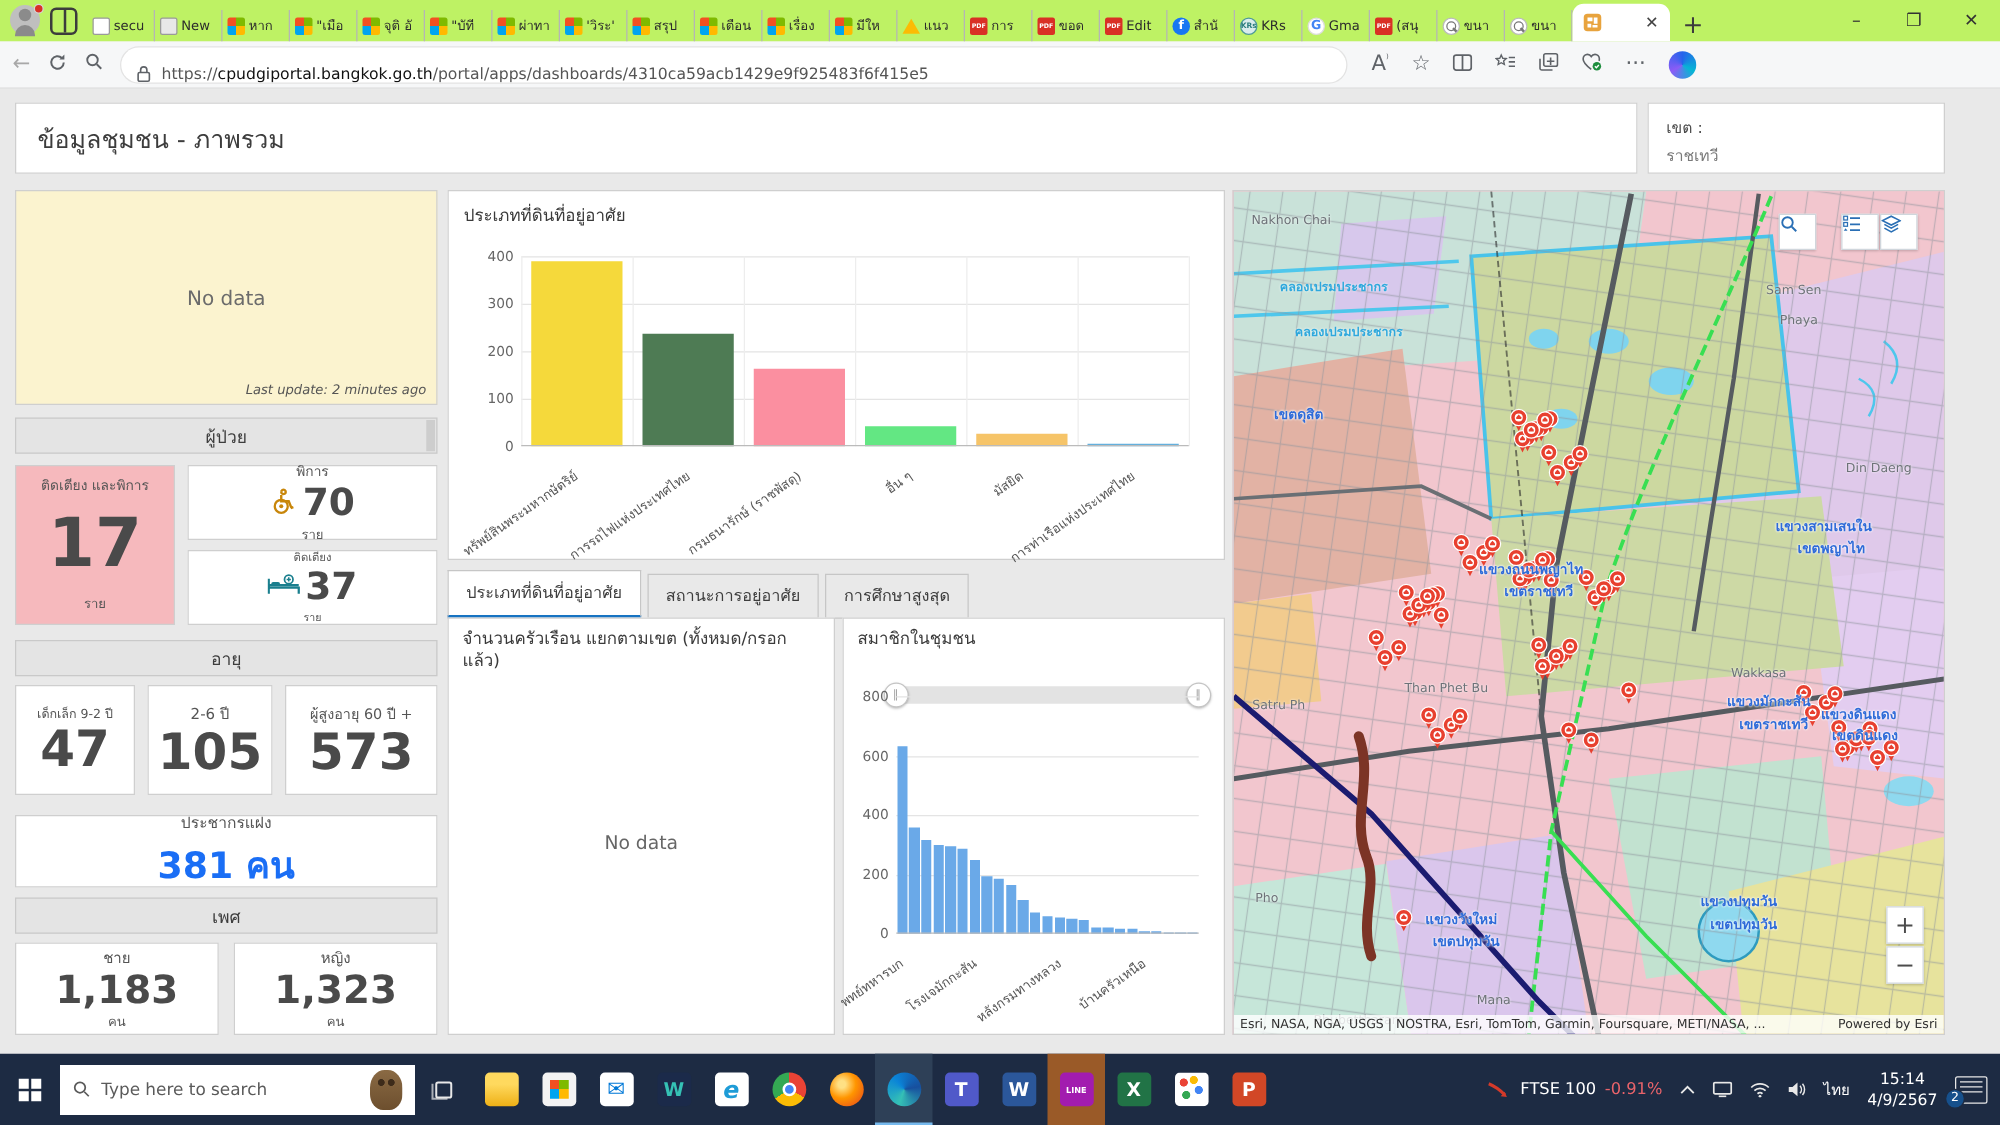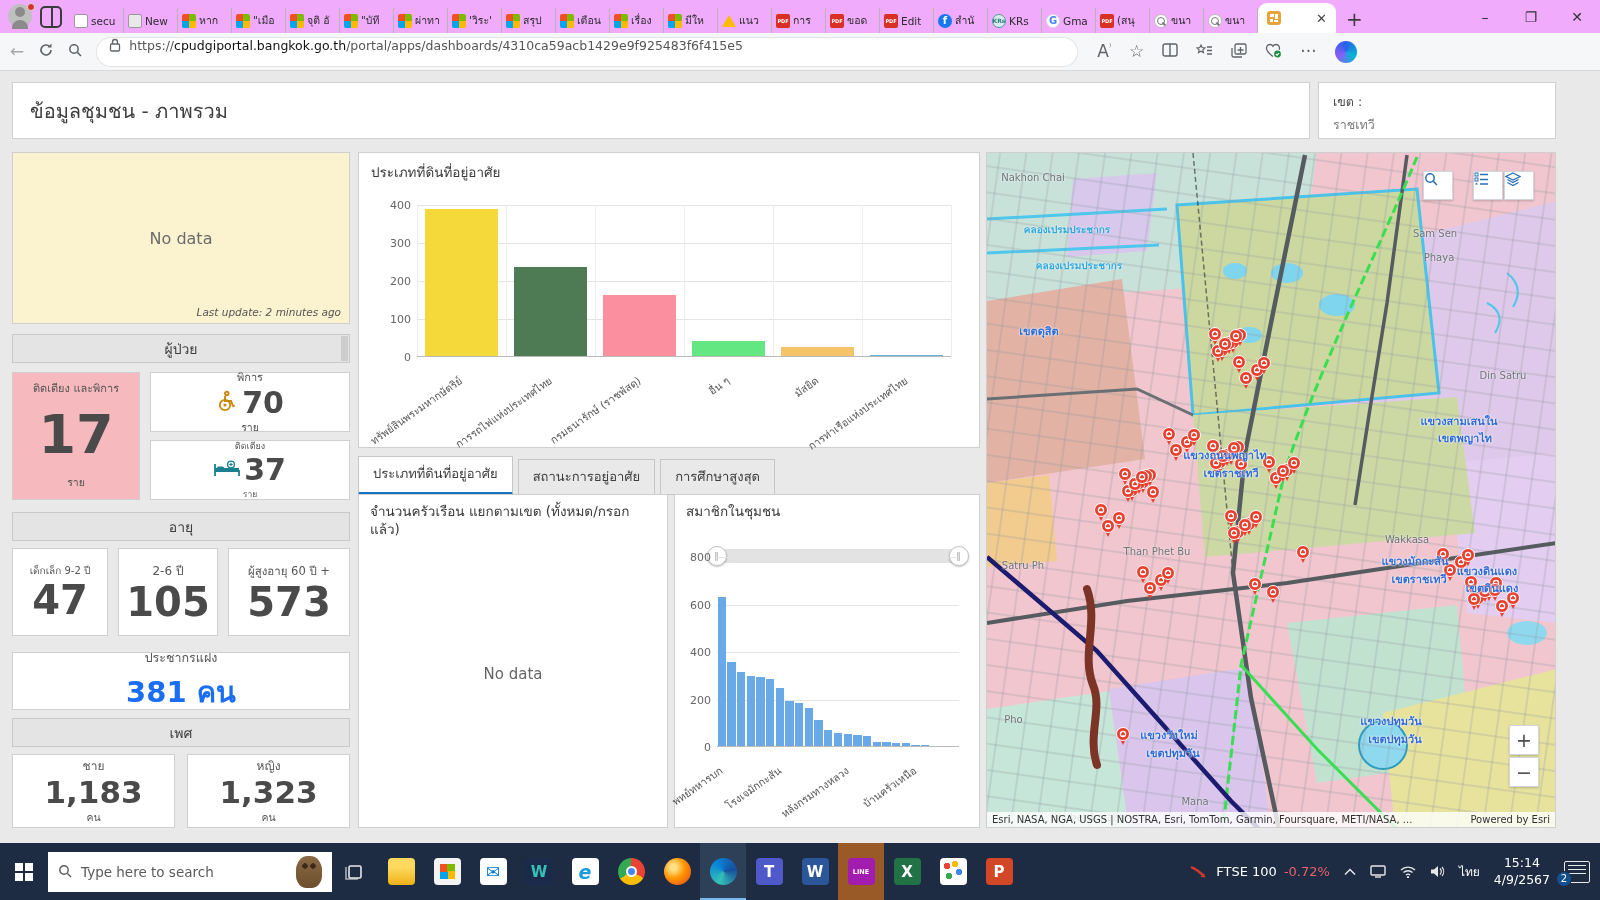--- a/index.html
+++ b/index.html
@@ -1,20 +1,20 @@
 <!DOCTYPE html>
 <html><head>
 <meta charset="utf-8">
 <style>
   *{box-sizing:border-box;margin:0;padding:0;}
   html,body{width:1600px;height:900px;overflow:hidden;}
   body{font-family:"DejaVu Sans","Liberation Sans",sans-serif;background:#e9e9e9;position:relative;font-size:13px;color:#333;}
 
   
-  .tabbar{height:33px;background:#f0abfc;display:flex;align-items:flex-end;padding:0 4px;position:relative;}
+  .tabbar{height:33px;background:#bef264;display:flex;align-items:flex-end;padding:0 4px;position:relative;}
   .profile-btn{width:26px;height:26px;margin:0 4px 3px 4px;position:relative;flex:0 0 auto;}
   .profile-circle{width:24px;height:24px;border-radius:50%;background:#bfbfbf;display:flex;align-items:flex-end;justify-content:center;overflow:hidden;}
   .profile-circle::before{content:'';width:10px;height:10px;border-radius:50%;background:#8b8b8b;position:absolute;top:3px;left:7px;}
   .profile-circle::after{content:'';width:16px;height:9px;border-radius:8px 8px 0 0;background:#8b8b8b;position:absolute;bottom:1px;left:4px;}
   .profile-dot{position:absolute;top:-1px;right:-1px;width:8px;height:8px;border-radius:50%;background:#d93025;border:1px solid #d6d6d6;}
   .tabactions-btn{width:22px;height:22px;border:2px solid #3c3c3c;border-radius:5px;margin:0 8px 5px 2px;position:relative;flex:0 0 auto;}
   .tabactions-btn::before{content:'';position:absolute;left:9px;top:0;bottom:0;width:2px;background:#3c3c3c;}
   .tabs{display:flex;align-items:flex-end;height:100%;}
   .tab{height:25px;min-width:0;width:54px;display:flex;align-items:center;gap:3px;padding:0 4px;border-right:1px solid #b5b5b5;font-size:10.5px;color:#2c2c2c;overflow:hidden;white-space:nowrap;flex:0 0 auto;}
   .tab.active{background:#fff;border-radius:9px 9px 0 0;width:78px;height:30px;border-right:none;padding:0 9px;justify-content:space-between;}
@@ -39,21 +39,21 @@
      linear-gradient(#fff,#fff) 0 100%/3px 3px no-repeat,
      linear-gradient(#fff,#fff) 100% 100%/4px 2px no-repeat;}
   .newtab-btn{font-size:20px;color:#3c3c3c;margin:0 0 4px 10px;line-height:1;flex:0 0 auto;}
   .win-controls{position:absolute;right:0;top:0;height:33px;display:flex;align-items:center;}
   .win-btn{width:46px;text-align:center;font-size:14px;color:#333;}
 
   
   .toolbar{height:38px;background:#f6f7f8;display:flex;align-items:center;padding:0 10px;gap:14px;border-bottom:1px solid #d9d9d9;}
   .nav-ico{font-size:17px;color:#5f6368;line-height:1;}
   .nav-ico.disabled{color:#a8a8a8;}
-  .urlbar{flex:1;height:28px;background:#fff;border-radius:14px;display:flex;align-items:flex-start;padding:0 12px;gap:8px;box-shadow:0 0 0 1px #e3e3e3;max-width:980px;}
+  .urlbar{flex:1;height:28px;background:#fff;border-radius:14px;display:flex;align-items:flex-end;padding:0 12px;gap:8px;box-shadow:0 0 0 1px #e3e3e3;max-width:980px;}
   .url-text{font-size:12.5px;color:#555;white-space:nowrap;overflow:hidden;}
   .url-text b{color:#111;font-weight:normal;}
   .tool-right{display:flex;align-items:center;gap:18px;margin-left:6px;}
   .copilot{width:22px;height:22px;border-radius:50%;background:conic-gradient(#2563eb,#06b6d4,#8b5cf6,#2563eb);}
 
   
   .dash{position:absolute;top:71px;left:0;width:1600px;height:772px;background:#e9e9e9;}
   .panel{background:#fff;border:1px solid #cfcfcf;position:absolute;}
   .hdr-title{left:12px;top:11px;width:1298px;height:57px;display:flex;align-items:center;padding-left:17px;font-size:20px;color:#3d3d3d;}
   .hdr-district{left:1318px;top:11px;width:238px;height:57px;padding:9px 0 0 14px;font-size:12.5px;color:#4a4a4a;}
@@ -942,21 +942,21 @@
     </svg>
     <div id="map-labels">
         <div class="map-label th" style="left: 52px; top: 178px;">เขตดุสิต</div>
         <div class="map-label canal" style="left: 92px; top: 112px;">คลองเปรมประชากร</div>
         <div class="map-label canal" style="left: 80px; top: 76px;">คลองเปรมประชากร</div>
         <div class="map-label en" style="left: 46px; top: 24px;">Nakhon Chai</div>
         <div class="map-label en" style="left: 448px; top: 80px;">Sam Sen</div>
         <div class="map-label en" style="left: 452px; top: 104px;">Phaya</div>
         <div class="map-label th" style="left: 472px; top: 268px;">แขวงสามเสนใน</div>
         <div class="map-label th" style="left: 478px; top: 285px;">เขตพญาไท</div>
-        <div class="map-label en" style="left: 516px; top: 222px;">Din Satru</div>
+        <div class="map-label en" style="left: 516px; top: 222px;">Din Daeng</div>
         <div class="map-label th" style="left: 500px; top: 418px;">แขวงดินแดง</div>
         <div class="map-label th" style="left: 505px; top: 435px;">เขตดินแดง</div>
         <div class="map-label th" style="left: 238px; top: 302px;">แขวงถนนพญาไท</div>
         <div class="map-label th" style="left: 244px; top: 320px;">เขตราชเทวี</div>
         <div class="map-label en" style="left: 420px; top: 386px;">Wakkasa</div>
         <div class="map-label th" style="left: 428px; top: 408px;">แขวงมักกะสัน</div>
         <div class="map-label th" style="left: 432px; top: 426px;">เขตราชเทวี</div>
         <div class="map-label en" style="left: 170px; top: 398px;">Than Phet Bu</div>
         <div class="map-label en" style="left: 36px; top: 412px;">Satru Ph</div>
         <div class="map-label th" style="left: 182px; top: 582px;">แขวงวังใหม่</div>
@@ -1068,21 +1068,21 @@
         <div class="tile" style="background: rgb(210, 71, 38);">P</div>
       </div>
     </div>
   <div class="tray">
     <div class="ticker">
       <svg width="20" height="16" viewBox="0 0 20 16">
           <path d="M2 3 C7 5 12 9 15 12" stroke="#d43a2a" stroke-width="2.4" fill="none"></path>
           <path d="M16.5 13.5l-5-.6 3.2-3.6z" fill="#d43a2a"></path>
         </svg>
       <span>FTSE 100</span>
-      <span class="chg">-0.72%</span>
+      <span class="chg">-0.91%</span>
     </div>
     <span class="tray-ico">
       <svg width="12" height="8" viewBox="0 0 12 8">
           <path d="M1 6.5 L6 1.5 L11 6.5" fill="none" stroke="#e8e8e8" stroke-width="1.5"></path>
         </svg>
     </span>
     <span class="tray-ico">
       <svg width="16" height="13" viewBox="0 0 16 13">
           <rect x="1" y="1" width="14" height="9" rx="1" fill="none" stroke="#e8e8e8" stroke-width="1.4"></rect>
           <path d="M5 12h6" stroke="#e8e8e8" stroke-width="1.4"></path>

